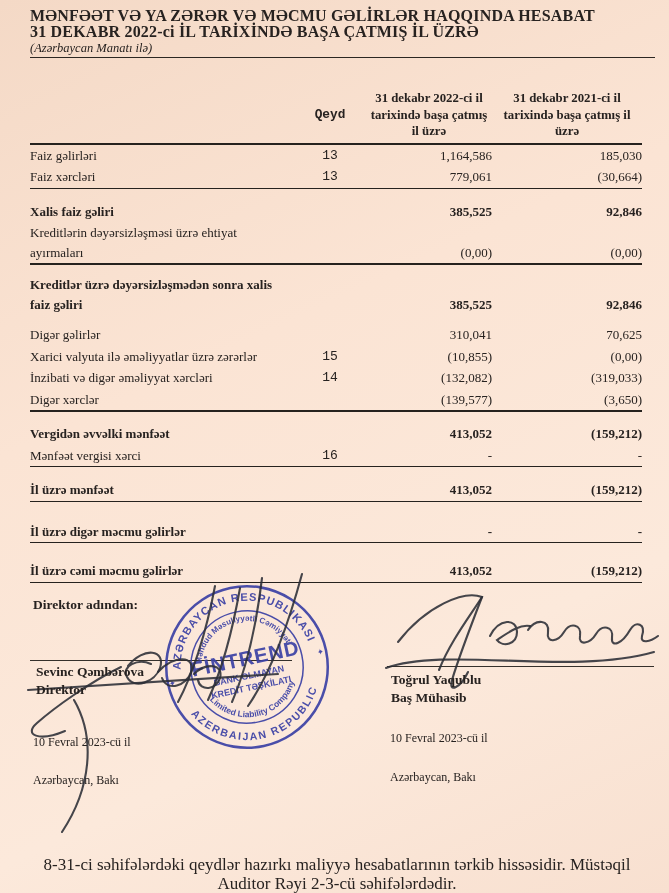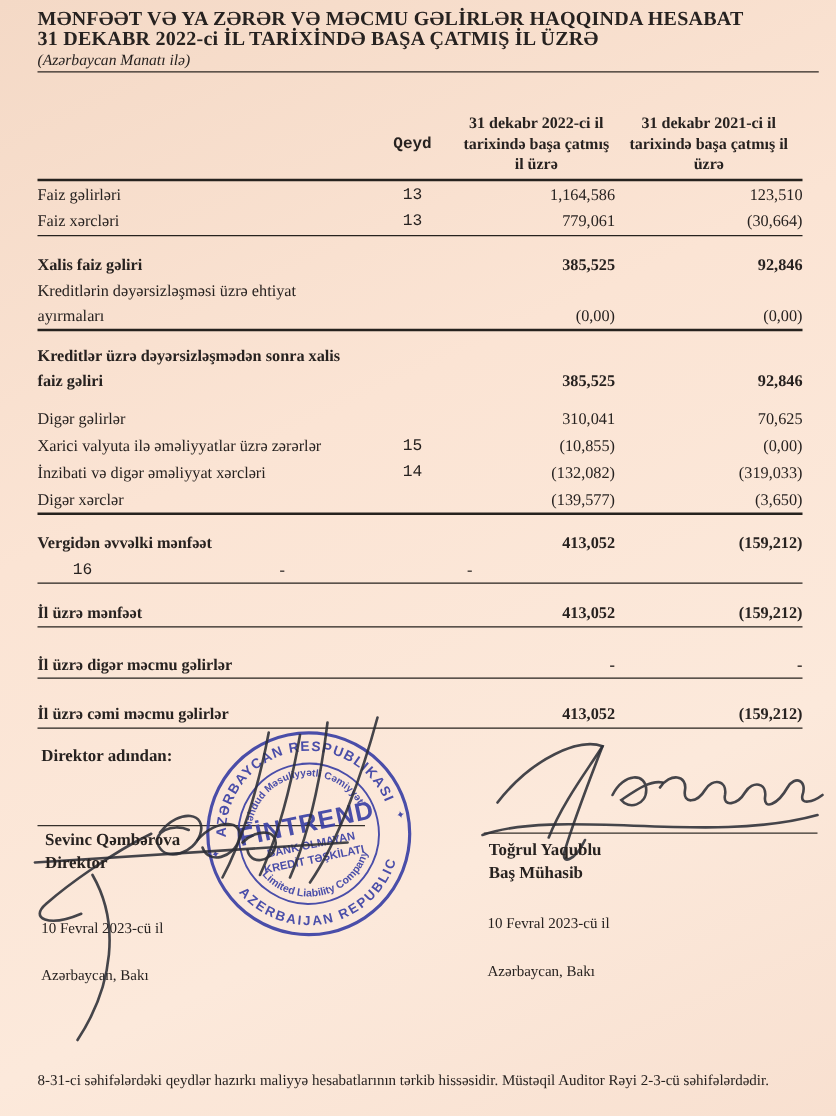--- a/index.html
+++ b/index.html
@@ -55,21 +55,21 @@
   
   .stamp{position:absolute;left:162px;top:582px;width:170px;height:170px;
          transform:rotate(-12deg);opacity:.92;z-index:2;}
   .stamp text{fill:#3b41a5;}
   
   .ink{position:absolute;z-index:4;}
   .ink path{fill:none;stroke:#2b2e35;stroke-width:2.1;stroke-linecap:round;opacity:.88;}
   .ink-left{left:8px;top:570px;}
   .ink-right{left:368px;top:580px;}
   
-  .footnote{position:absolute;left:30px;top:855px;width:614px;font-size:12px;line-height:19px;}
+  .footnote{position:absolute;left:30px;top:855px;width:614px;font-size:17px;line-height:19px;text-align:center;}
 </style>
 </head>
 <body>
 
 <div class="page">
 
   <div class="doc-header">
     <div class="title">MƏNFƏƏT VƏ YA ZƏRƏR VƏ MƏCMU GƏLİRLƏR HAQQINDA HESABAT</div>
     <div class="title">31 DEKABR 2022-ci İL TARİXİNDƏ BAŞA ÇATMIŞ İL ÜZRƏ</div>
     <div class="currency">(Azərbaycan Manatı ilə)</div>
@@ -82,21 +82,21 @@
       <div class="c note">Qeyd</div>
       <div class="c v v2022">31 dekabr 2022-ci il tarixində başa çatmış il üzrə</div>
       <div class="c v v2021">31 dekabr 2021-ci il tarixində başa çatmış il üzrə</div>
     </div>
 
     <div class="group g1">
       <div class="trow">
         <div class="c label">Faiz gəlirləri</div>
         <div class="c note">13</div>
         <div class="c v2022">1,164,586</div>
-        <div class="c v2021">123,510</div>
+        <div class="c v2021">185,030</div>
       </div>
       <div class="trow">
         <div class="c label">Faiz xərcləri</div>
         <div class="c note">13</div>
         <div class="c v2022">779,061</div>
         <div class="c v2021">(30,664)</div>
       </div>
     </div>
 
     <div class="group g2">
@@ -151,20 +151,21 @@
     </div>
 
     <div class="group g5">
       <div class="trow b">
         <div class="c label">Vergidən əvvəlki mənfəət</div>
         <div class="c note"></div>
         <div class="c v2022">413,052</div>
         <div class="c v2021">(159,212)</div>
       </div>
       <div class="trow">
+        <div class="c label">Mənfəət vergisi xərci</div>
         <div class="c note">16</div>
         <div class="c v2022">-</div>
         <div class="c v2021">-</div>
       </div>
     </div>
 
     <div class="group g6">
       <div class="trow b">
         <div class="c label">İl üzrə mənfəət</div>
         <div class="c note"></div>

